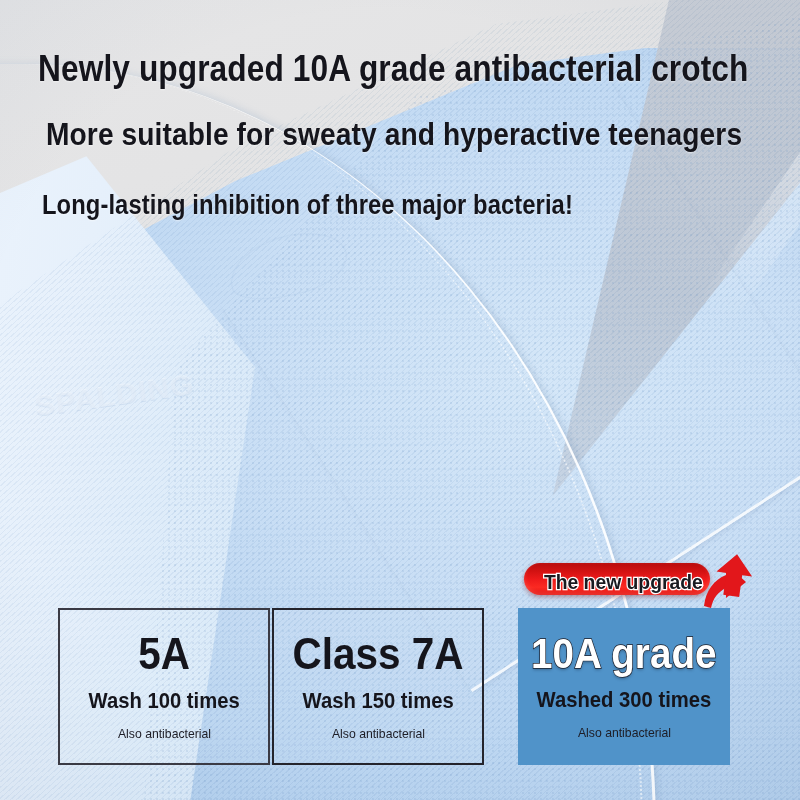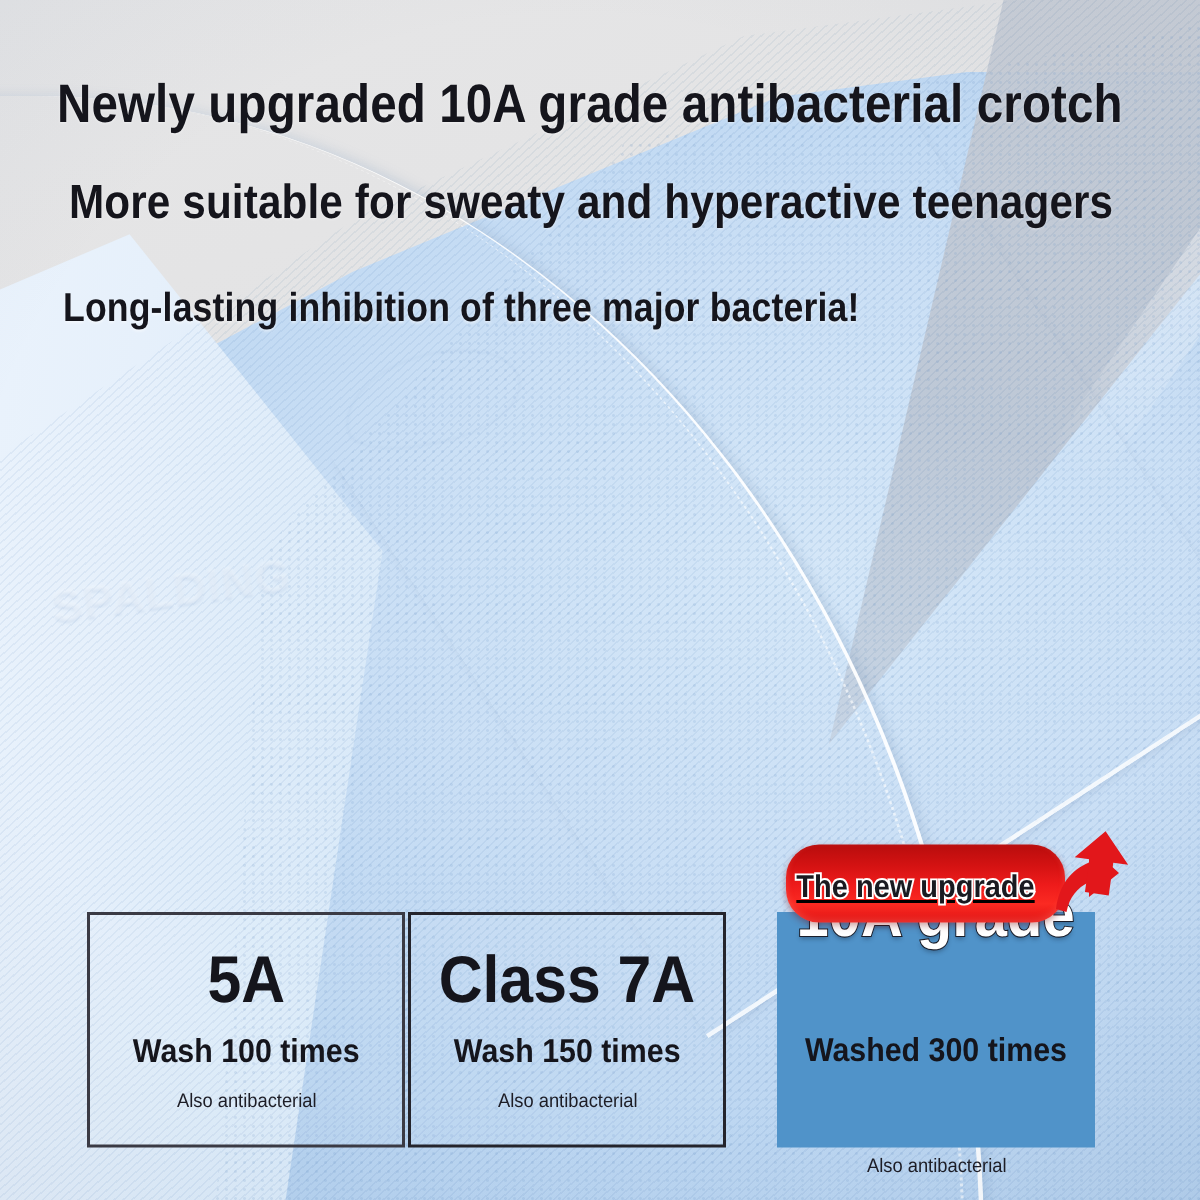--- a/index.html
+++ b/index.html
@@ -151,21 +151,21 @@
 
   .grade-box {
     position:absolute;
     top:608px; width:212px; height:157px;
     display:flex; flex-direction:column;
     align-items:center; justify-content:center;
     text-align:center;
   }
   .grade-box.b1 { left:58px; }
   .grade-box.b2 { left:272px;align-items:center; }
-  .grade-box.b3 { left:518px;gap:44px; }
+  .grade-box.b3 { left:518px; }
 
   .grade-box.outline {
     border:2px solid #24242c;
     background:rgba(255,255,255,.05);
   }
   .grade-box.b1.outline { border-color:#3a3a44; }
   .grade-box.filled {
     background:#5093c9;
     border:none;
   }
@@ -203,28 +203,27 @@
     font-weight:normal;
     color:#1d1d26;
     transform:scaleX(.94);
     white-space:nowrap;
   }
 
   
   .badge {
     position:absolute;
     left:524px; top:563px;
-    width:186px; height:52px;
+    width:186px; height:32px;
     border-radius:22px;
     background:
       linear-gradient(180deg,#b80d0d 0%, #d31212 26%, #ee1b1b 52%, #fb2a22 76%, #e01414 100%);
     box-shadow:0 2px 5px rgba(120,0,0,.38), inset 0 -2px 4px rgba(255,120,110,.35);
-    display:flex; align-items:center; justify-content:flex-start;
+    display:flex; align-items:center; justify-content:flex-end;
     z-index:6;
-    text-decoration:underline;
   }
   .badge-text {
     font-family:"Liberation Sans Narrow","Liberation Sans", sans-serif;
     font-weight:bold;
     font-size:21px;
     color:#1a1a20;
     transform:scaleX(.92);
     white-space:nowrap;
     -webkit-text-stroke:2.6px #ffffff;
     paint-order:stroke fill;

